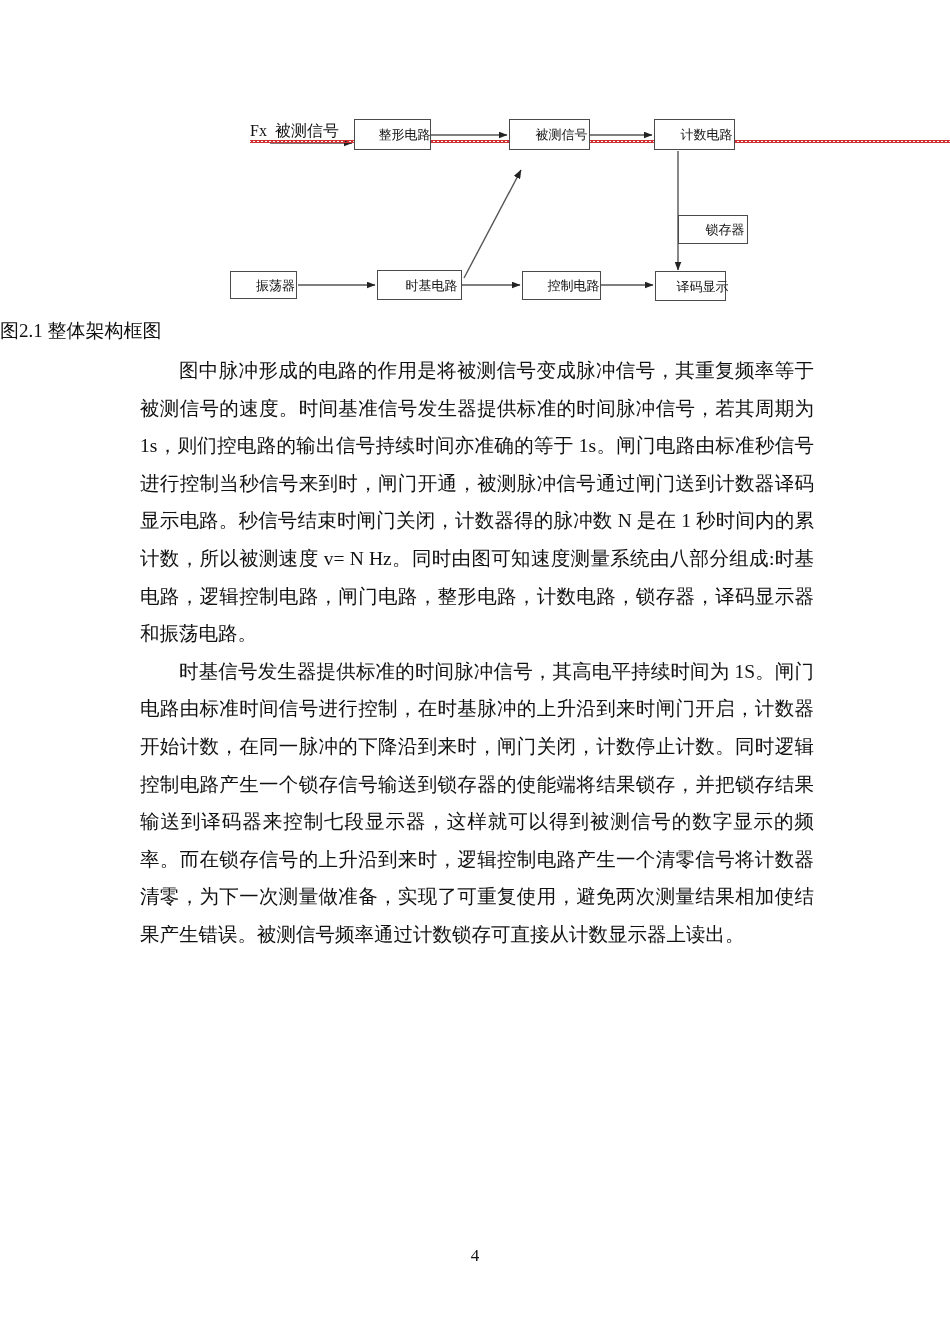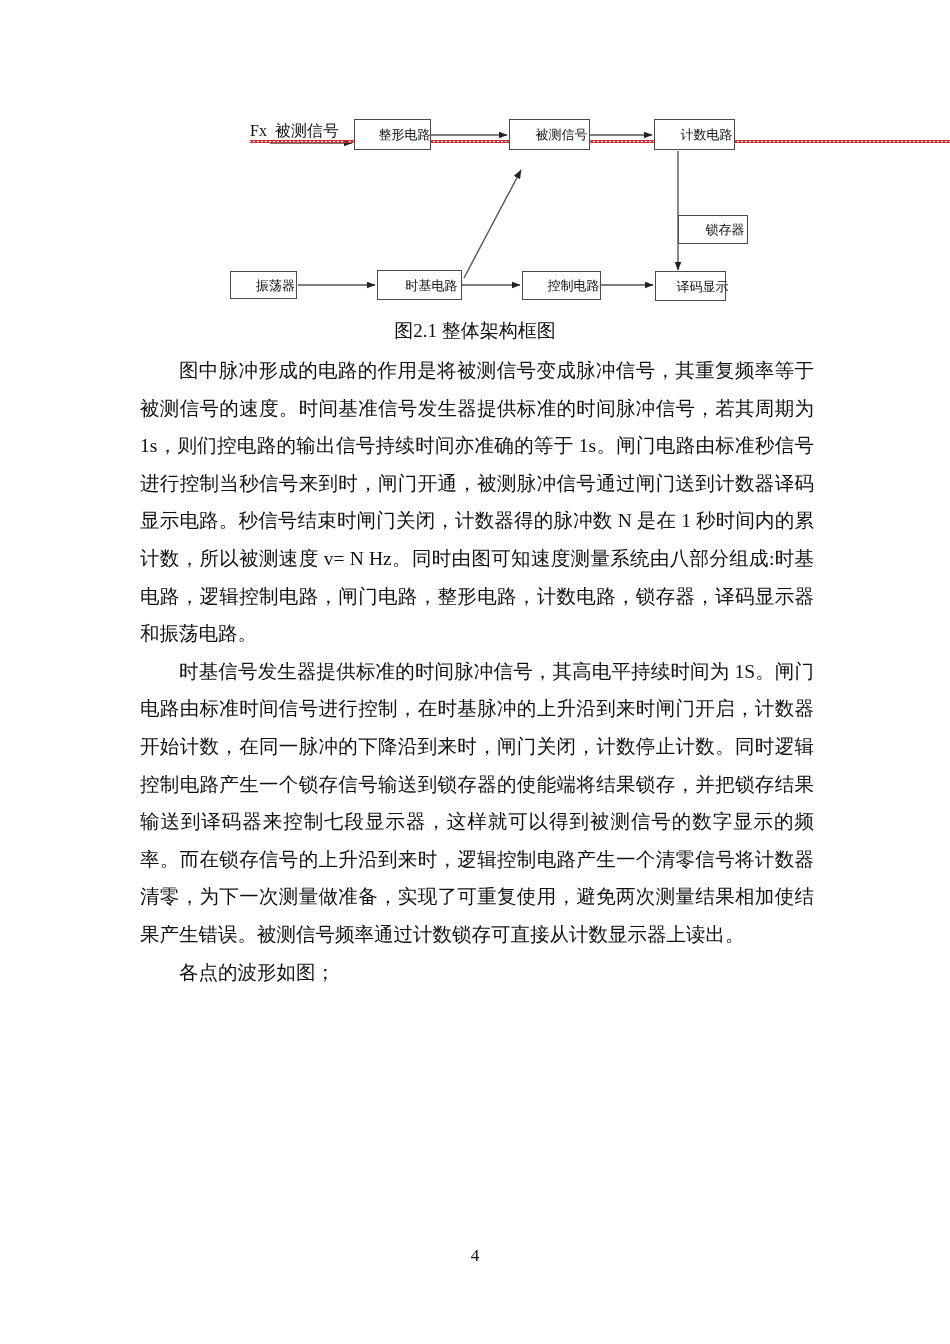--- a/index.html
+++ b/index.html
@@ -74,21 +74,21 @@
     background-size: 4px 3px;
     background-repeat: repeat-x;
   }
 
   
   .caption {
     position: absolute;
     left: 0;
     top: 318px;
     width: 950px;
-    text-align: center;
+    text-align: left;
     font-size: 19px;
     font-family: "Liberation Serif", "DejaVu Serif", serif;
     color: #111111;
   }
 
   
   .body-text {
     position: absolute;
     left: 140px;
     top: 352px;
@@ -173,18 +173,17 @@
     <div class="node-box" style="left:522px; top:271px; width:79px; height:29px;">控制电路</div>
 
     <div class="node-box" style="left:655px; top:271px; width:71px; height:30px;">译码显示</div>
   </div>
 
   <div class="caption">图2.1 整体架构框图</div>
 
   <div class="body-text">
     <p class="para">图中脉冲形成的电路的作用是将被测信号变成脉冲信号，其重复频率等于被测信号的速度。时间基准信号发生器提供标准的时间脉冲信号，若其周期为1s，则们控电路的输出信号持续时间亦准确的等于 1s。闸门电路由标准秒信号进行控制当秒信号来到时，闸门开通，被测脉冲信号通过闸门送到计数器译码显示电路。秒信号结束时闸门关闭，计数器得的脉冲数 N 是在 1 秒时间内的累计数，所以被测速度 v= N Hz。同时由图可知速度测量系统由八部分组成:时基电路，逻辑控制电路，闸门电路，整形电路，计数电路，锁存器，译码显示器和振荡电路。</p>
     <p class="para">时基信号发生器提供标准的时间脉冲信号，其高电平持续时间为 1S。闸门电路由标准时间信号进行控制，在时基脉冲的上升沿到来时闸门开启，计数器开始计数，在同一脉冲的下降沿到来时，闸门关闭，计数停止计数。同时逻辑控制电路产生一个锁存信号输送到锁存器的使能端将结果锁存，并把锁存结果输送到译码器来控制七段显示器，这样就可以得到被测信号的数字显示的频率。而在锁存信号的上升沿到来时，逻辑控制电路产生一个清零信号将计数器清零，为下一次测量做准备，实现了可重复使用，避免两次测量结果相加使结果产生错误。被测信号频率通过计数锁存可直接从计数显示器上读出。</p>
-    <p class="para">各点的波形如图；</p>
   </div>
 
   <div class="page-number">4</div>
 
 </div>
 
 </body></html>

